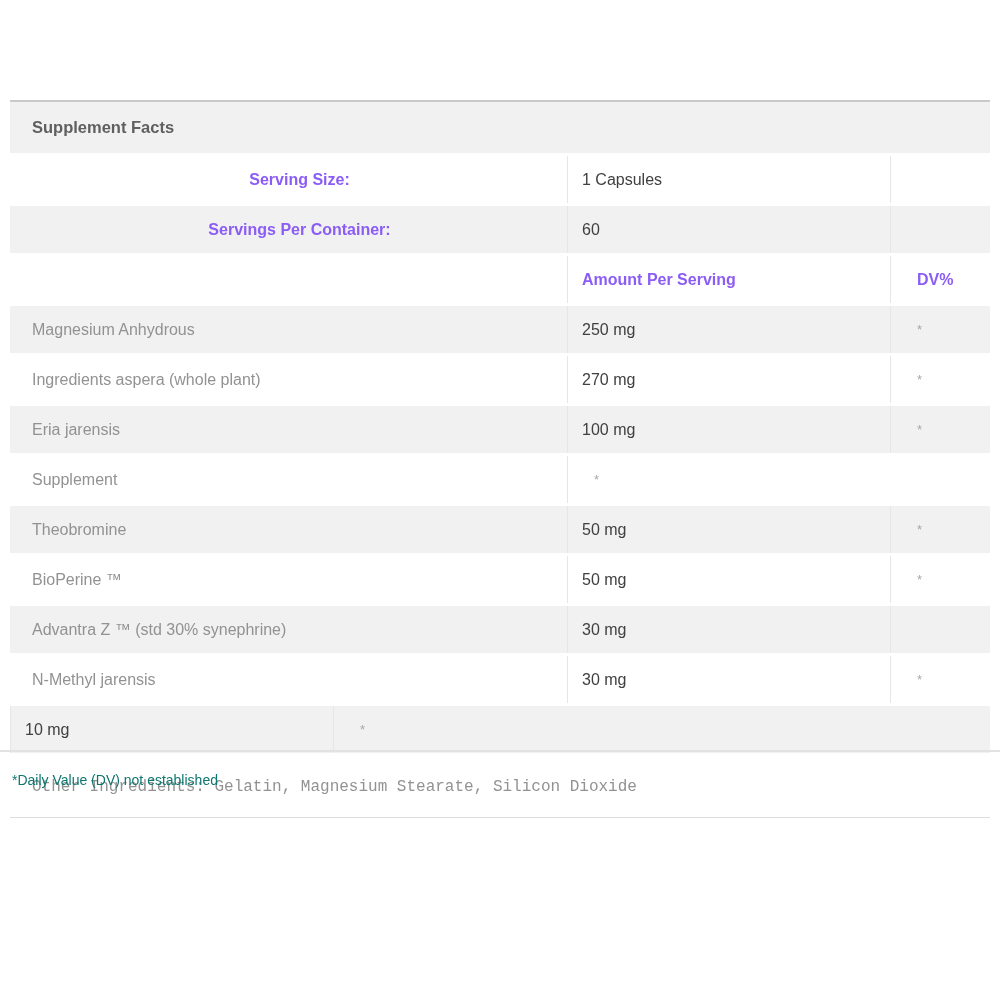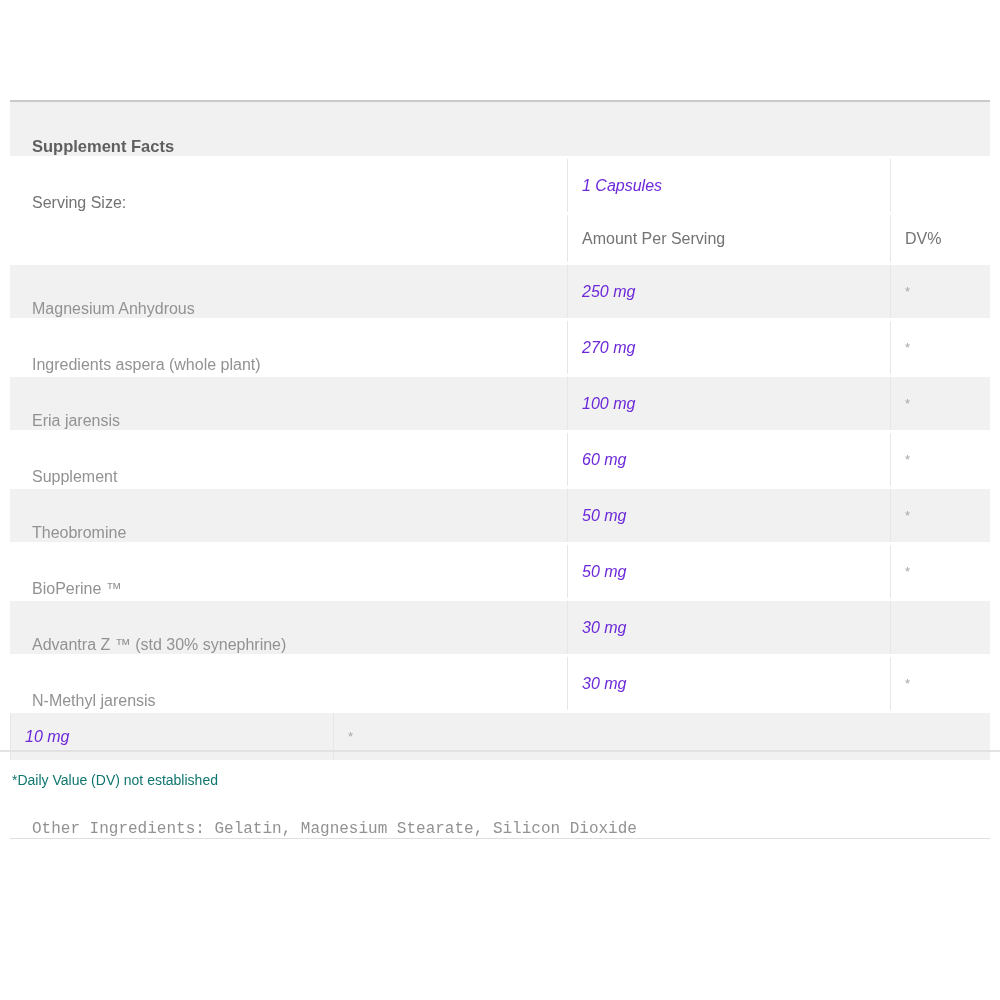--- a/index.html
+++ b/index.html
@@ -34,42 +34,41 @@
   .row.title-row {
     min-height: 54px;
     font-weight: bold;
     color: #5f5f5f;
     font-size: 16.5px;
   }
   .col-name {
     flex: 0 0 557px;
     box-sizing: border-box;
     padding-left: 22px;
-    margin-top: 35px;
   }
   .col-amount {
     flex: 0 0 323px;
     box-sizing: border-box;
     padding-left: 14px;
     border-left: 1px solid #e6e6e6;
     align-self: stretch;
     display: flex;
     align-items: center;
   }
   .col-dv {
     flex: 1 1 auto;
     box-sizing: border-box;
-    padding-left: 14px;
+    padding-left: 26px;
     border-left: 1px solid #e6e6e6;
     align-self: stretch;
     display: flex;
     align-items: center;
   }
-  .label-bold { font-weight: normal; color: #737373; }
-  .value-text { color: #6d28d9; font-style: italic; }
+  .label-bold { font-weight: bold; color: #8b5cf6; text-align: center; }
+  .value-text { color: #404040; }
   .dv-star { font-size: 13px; color: #a8a8a8; }
   .row.other-row {
     min-height: 62px;
     align-items: flex-start;
     padding-top: 22px;
     border-bottom: 1px solid #dedede;
   }
   .divider-line {
     position: absolute;
     left: 0px;
@@ -95,20 +94,25 @@
     <div class="row shaded title-row">
       <div class="col-name">Supplement Facts</div>
     </div>
 
     <div class="row">
       <div class="col-name label-bold">Serving Size:</div>
       <div class="col-amount value-text">1 Capsules</div>
       <div class="col-dv"></div>
     </div>
 
+    <div class="row shaded">
+      <div class="col-name label-bold">Servings Per Container:</div>
+      <div class="col-amount value-text">60</div>
+      <div class="col-dv"></div>
+    </div>
 
     <div class="row">
       <div class="col-name"></div>
       <div class="col-amount label-bold">Amount Per Serving</div>
       <div class="col-dv label-bold">DV%</div>
     </div>
 
     <div id="ingredient-rows">
   <div class="row shaded">
     <div class="col-name">Magnesium Anhydrous</div>
@@ -123,21 +127,20 @@
   </div>
 
   <div class="row shaded">
     <div class="col-name">Eria jarensis</div>
     <div class="col-amount value-text">100 mg</div>
     <div class="col-dv dv-star">*</div>
   </div>
 
   <div class="row">
     <div class="col-name">Supplement</div>
-    <div class="col-amount value-text">60 mg</div>
     <div class="col-dv dv-star">*</div>
   </div>
 
   <div class="row shaded">
     <div class="col-name">Theobromine</div>
     <div class="col-amount value-text">50 mg</div>
     <div class="col-dv dv-star">*</div>
   </div>
 
   <div class="row">

